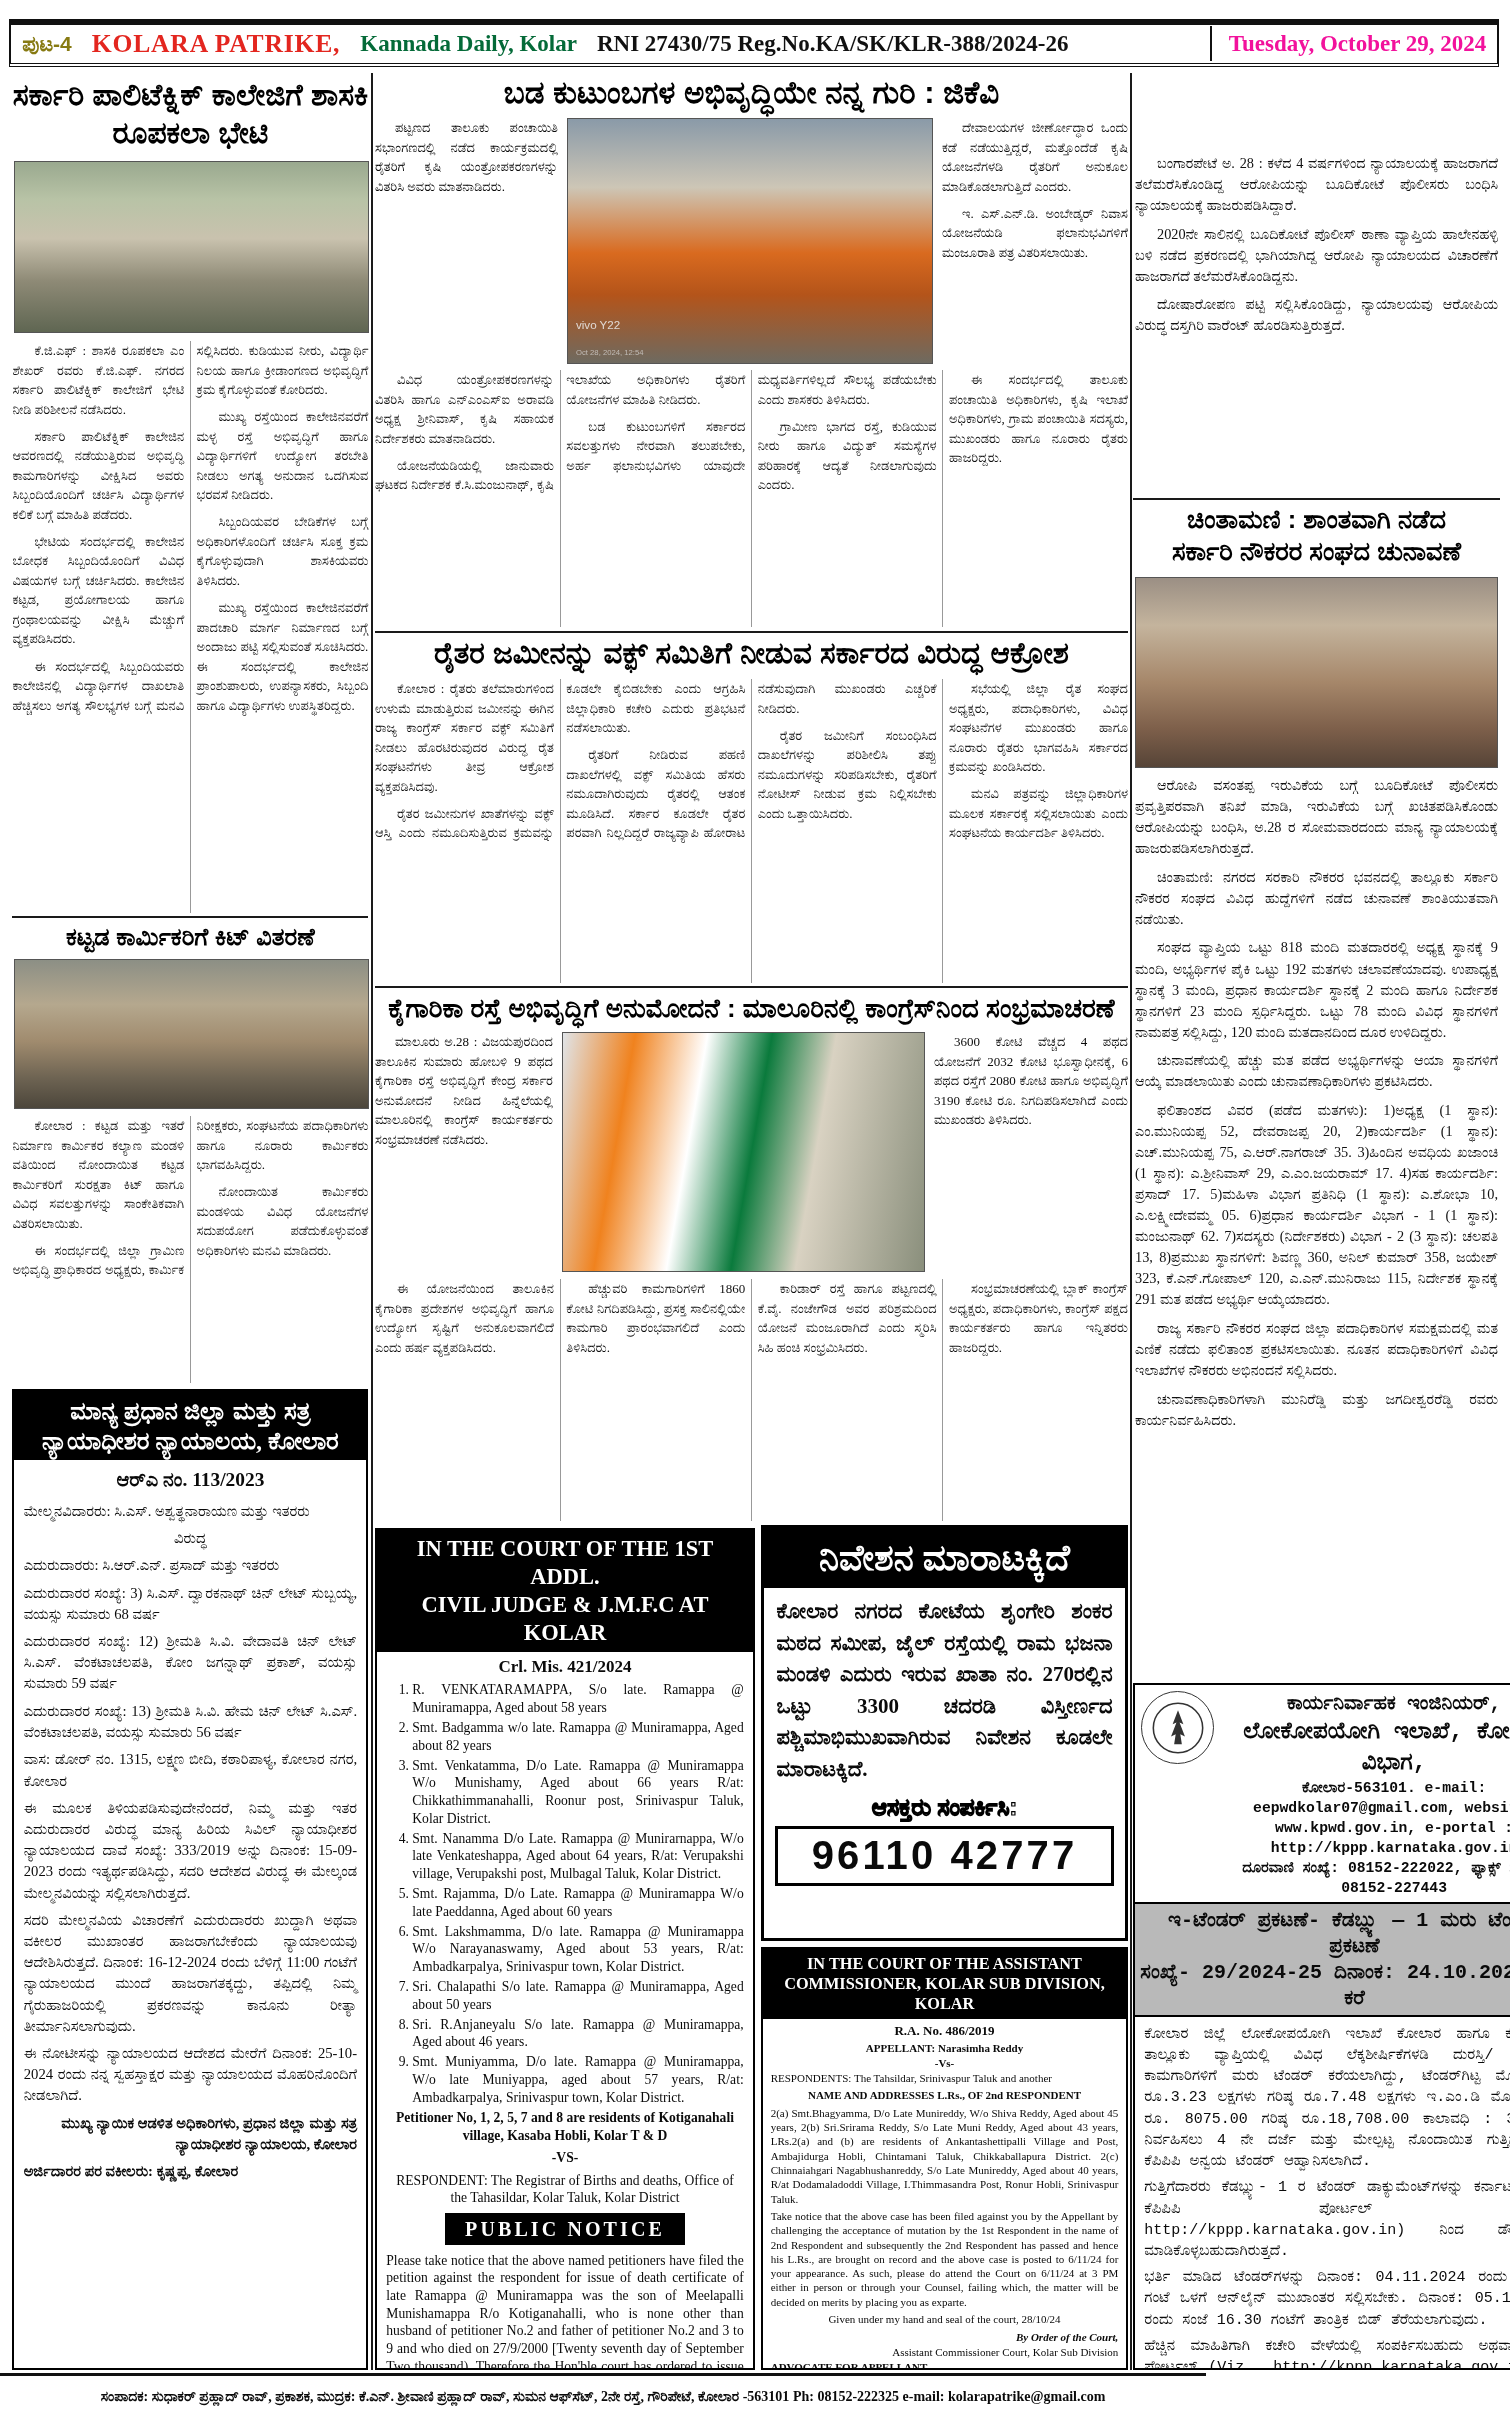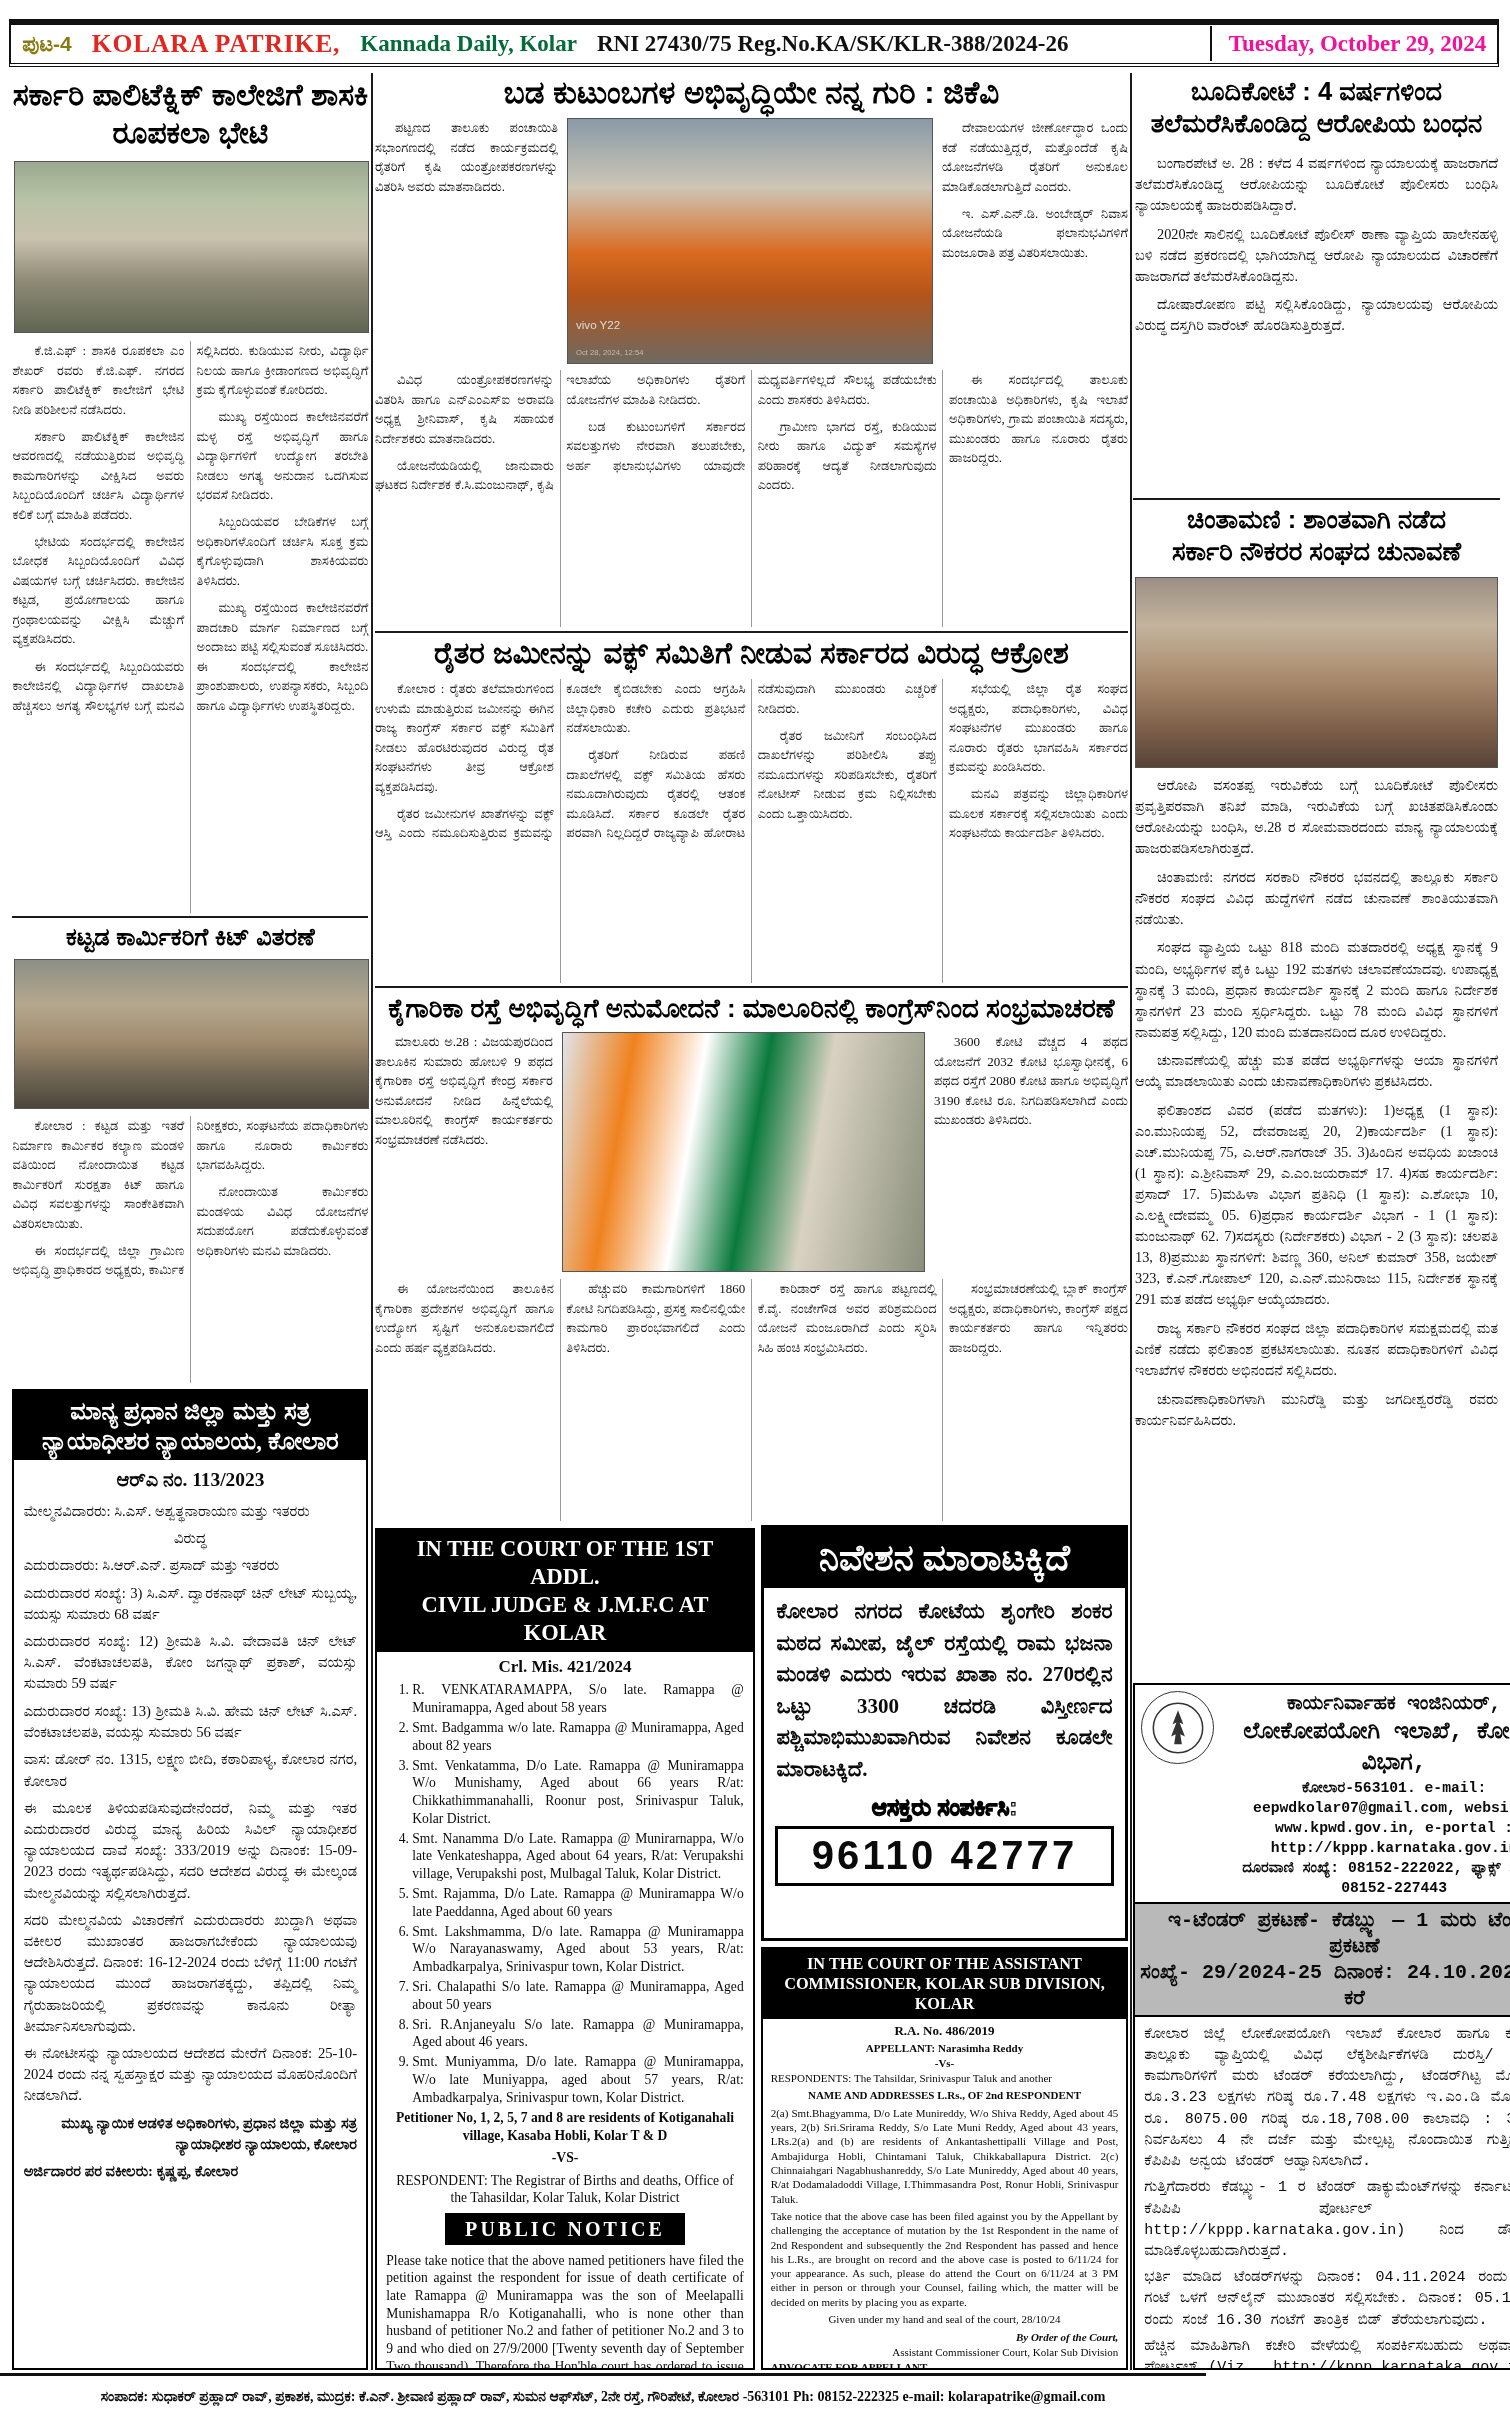--- a/index.html
+++ b/index.html
@@ -224,24 +224,20 @@
       <p>2(a) Smt.Bhagyamma, D/o Late Munireddy, W/o Shiva Reddy, Aged about 45 years, 2(b) Sri.Srirama Reddy, S/o Late Muni Reddy, Aged about 43 years, LRs.2(a) and (b) are residents of Ankantashettipalli Village and Post, Ambajidurga Hobli, Chintamani Taluk, Chikkaballapura District. 2(c) Chinnaiahgari Nagabhushanreddy, S/o Late Munireddy, Aged about 40 years, R/at Dodamaladoddi Village, I.Thimmasandra Post, Ronur Hobli, Srinivaspur Taluk.</p>
       <p>Take notice that the above case has been filed against you by the Appellant by challenging the acceptance of mutation by the 1st Respondent in the name of 2nd Respondent and subsequently the 2nd Respondent has passed and hence his L.Rs., are brought on record and the above case is posted to 6/11/24 for your appearance. As such, please do attend the Court on 6/11/24 at 3 PM either in person or through your Counsel, failing which, the matter will be decided on merits by placing you as exparte.</p>
       <p class="center">Given under my hand and seal of the court, 28/10/24</p>
       <p class="bold" style="text-align:right;font-style:italic;margin-bottom:0.8px;">By Order of the Court,</p>
       <p style="text-align:right;margin-bottom:0.8px;">Assistant Commissioner Court, Kolar Sub Division</p>
       <p class="bold" style="margin-bottom:0.8px;">ADVOCATE FOR APPELLANT</p>
 
     </div>
   </div>
 
-  <div class="headline" style="left:1133px;top:76px;width:367px;font-size:25.6px;">
-    <div>ಬೂದಿಕೋಟೆ : 4 ವರ್ಷಗಳಿಂದ</div>
-    <div>ತಲೆಮರೆಸಿಕೊಂಡಿದ್ದ ಆರೋಪಿಯ ಬಂಧನ</div>
-  </div>
   <div class="bodytext" style="left:1135px;top:153px;width:363px;height:339px;font-size:14.3px;line-height:1.47;">
     <p>ಬಂಗಾರಪೇಟೆ ಅ. 28 : ಕಳೆದ 4 ವರ್ಷಗಳಿಂದ ನ್ಯಾಯಾಲಯಕ್ಕೆ ಹಾಜರಾಗದೆ ತಲೆಮರೆಸಿಕೊಂಡಿದ್ದ ಆರೋಪಿಯನ್ನು ಬೂದಿಕೋಟೆ ಪೊಲೀಸರು ಬಂಧಿಸಿ ನ್ಯಾಯಾಲಯಕ್ಕೆ ಹಾಜರುಪಡಿಸಿದ್ದಾರೆ.</p>
     <p>2020ನೇ ಸಾಲಿನಲ್ಲಿ ಬೂದಿಕೋಟೆ ಪೊಲೀಸ್ ಠಾಣಾ ವ್ಯಾಪ್ತಿಯ ಹಾಲೇನಹಳ್ಳಿ ಬಳಿ ನಡೆದ ಪ್ರಕರಣದಲ್ಲಿ ಭಾಗಿಯಾಗಿದ್ದ ಆರೋಪಿ ನ್ಯಾಯಾಲಯದ ವಿಚಾರಣೆಗೆ ಹಾಜರಾಗದೆ ತಲೆಮರೆಸಿಕೊಂಡಿದ್ದನು.</p>
     <p>ದೋಷಾರೋಪಣ ಪಟ್ಟಿ ಸಲ್ಲಿಸಿಕೊಂಡಿದ್ದು, ನ್ಯಾಯಾಲಯವು ಆರೋಪಿಯ ವಿರುದ್ಧ ದಸ್ತಗಿರಿ ವಾರೆಂಟ್ ಹೊರಡಿಸುತ್ತಿರುತ್ತದೆ.</p>
   </div>
   <div class="hrule" style="left:1133px;top:498px;width:367px;"></div>
   <div class="headline" style="left:1133px;top:504px;width:367px;font-size:25.6px;">
     <div>ಚಿಂತಾಮಣಿ : ಶಾಂತವಾಗಿ ನಡೆದ</div>
     <div>ಸರ್ಕಾರಿ ನೌಕರರ ಸಂಘದ ಚುನಾವಣೆ</div>
   </div>

